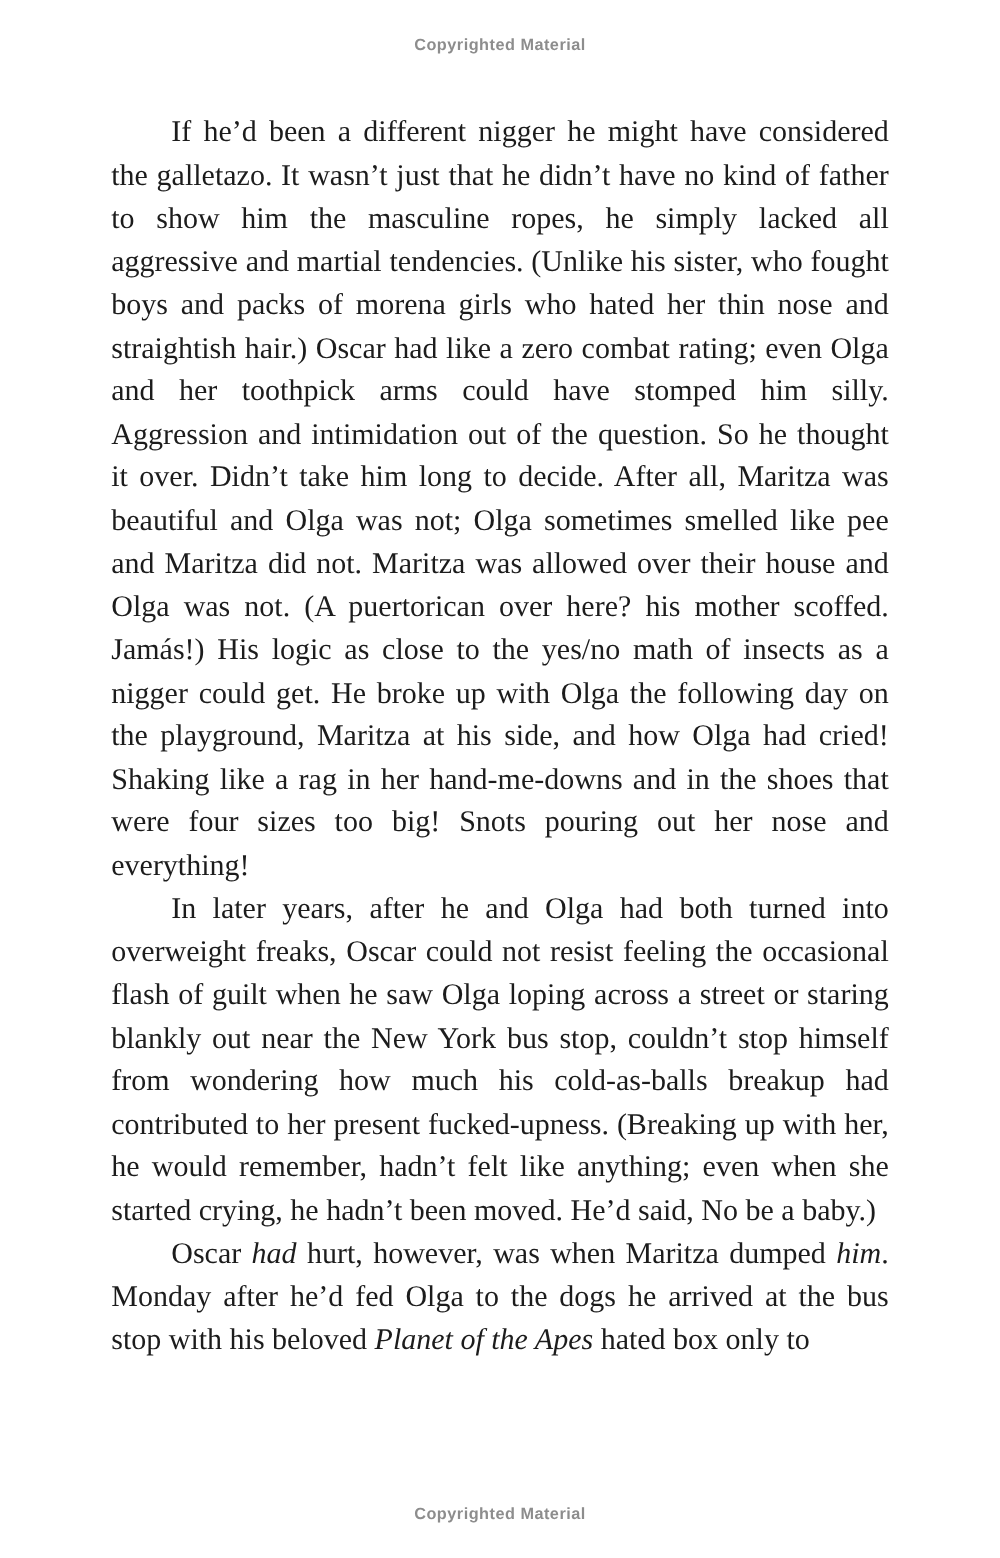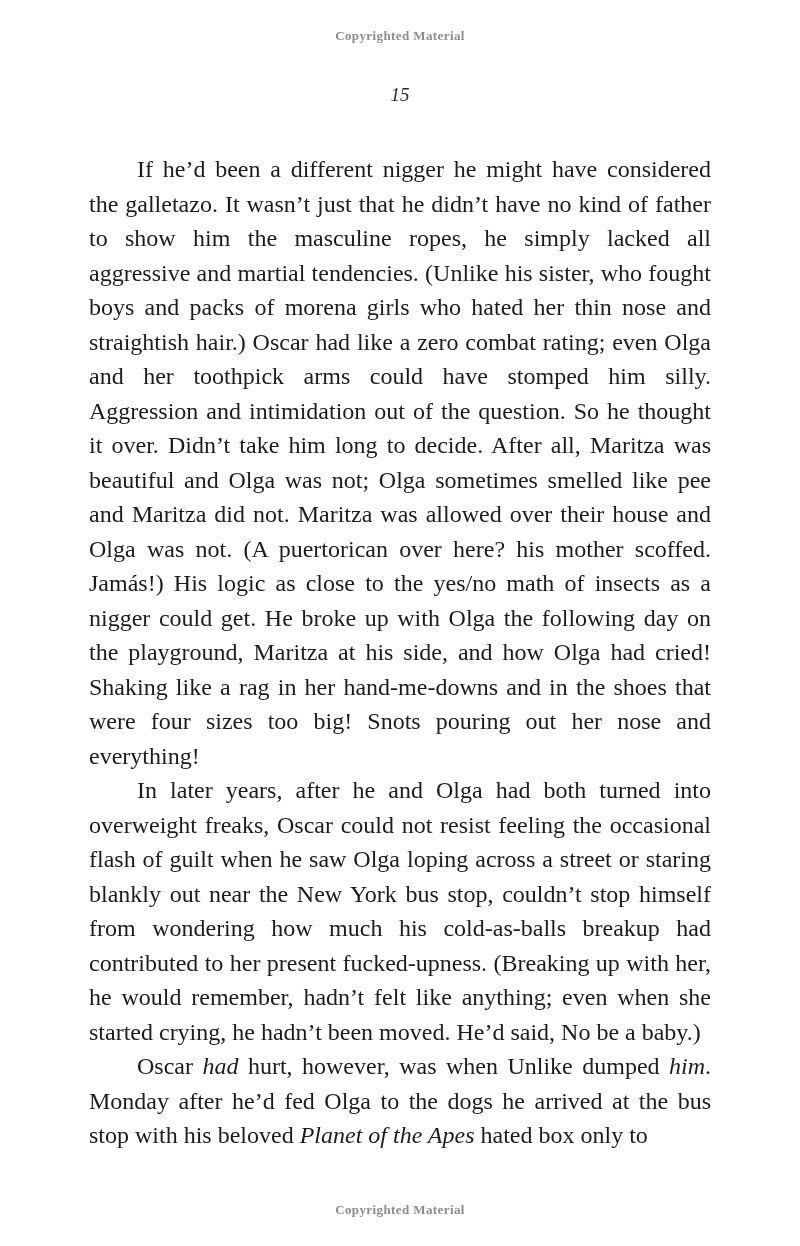--- a/index.html
+++ b/index.html
@@ -13,21 +13,21 @@
     height: 1246px;
     margin: 0 auto;
     background: #ffffff;
     box-sizing: border-box;
     font-family: "Liberation Serif", serif;
     color: #1e1e1e;
     overflow: hidden;
   }
   .copyright-banner {
     text-align: center;
-    font-family: Liberation Serif, serif;
+    font-family: Liberation Sans, sans-serif;
     font-size: 13px;
     font-weight: bold;
     letter-spacing: 0.4px;
     color: #8d8d8d;
   }
   .copyright-top {
     padding-top: 28px;
   }
   .copyright-bottom {
     position: absolute;
@@ -58,27 +58,26 @@
   .text-block i {
   }
 </style>
 </head>
 <body>
 
 <div class="page">
 
   <div class="copyright-banner copyright-top">Copyrighted Material</div>
 
-  <div class="page-number">15</div>
 
   <div class="text-block">
 
     <p>If he’d been a different nigger he might have considered the galletazo. It wasn’t just that he didn’t have no kind of father to show him the masculine ropes, he simply lacked all aggressive and martial tendencies. (Unlike his sister, who fought boys and packs of morena girls who hated her thin nose and straightish hair.) Oscar had like a zero combat rating; even Olga and her toothpick arms could have stomped him silly. Aggression and intimidation out of the question. So he thought it over. Didn’t take him long to decide. After all, Maritza was beautiful and Olga was not; Olga sometimes smelled like pee and Maritza did not. Maritza was allowed over their house and Olga was not. (A puertorican over here? his mother scoffed. Jamás!) His logic as close to the yes/no math of insects as a nigger could get. He broke up with Olga the following day on the playground, Maritza at his side, and how Olga had cried! Shaking like a rag in her hand-me-downs and in the shoes that were four sizes too big! Snots pouring out her nose and everything!</p>
 
     <p>In later years, after he and Olga had both turned into overweight freaks, Oscar could not resist feeling the occasional flash of guilt when he saw Olga loping across a street or staring blankly out near the New York bus stop, couldn’t stop himself from wondering how much his cold-as-balls breakup had contributed to her present fucked-upness. (Breaking up with her, he would remember, hadn’t felt like anything; even when she started crying, he hadn’t been moved. He’d said, No be a baby.)</p>
 
-    <p><span>Oscar </span><i>had</i><span> hurt, however, was when Unlike dumped </span><i>him</i><span>. Monday after he’d fed Olga to the dogs he arrived at the bus stop with his beloved </span><i>Planet of the Apes</i><span> hated box only to</span></p>
+    <p><span>Oscar </span><i>had</i><span> hurt, however, was when Maritza dumped </span><i>him</i><span>. Monday after he’d fed Olga to the dogs he arrived at the bus stop with his beloved </span><i>Planet of the Apes</i><span> hated box only to</span></p>
 
   </div>
 
   <div class="copyright-banner copyright-bottom">Copyrighted Material</div>
 
 </div>
 
 </body></html>

